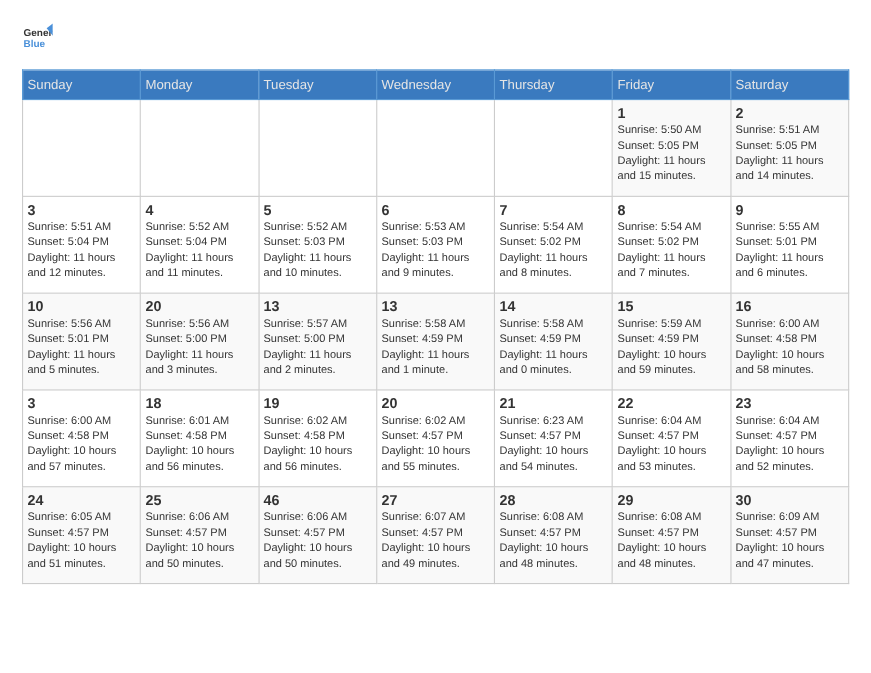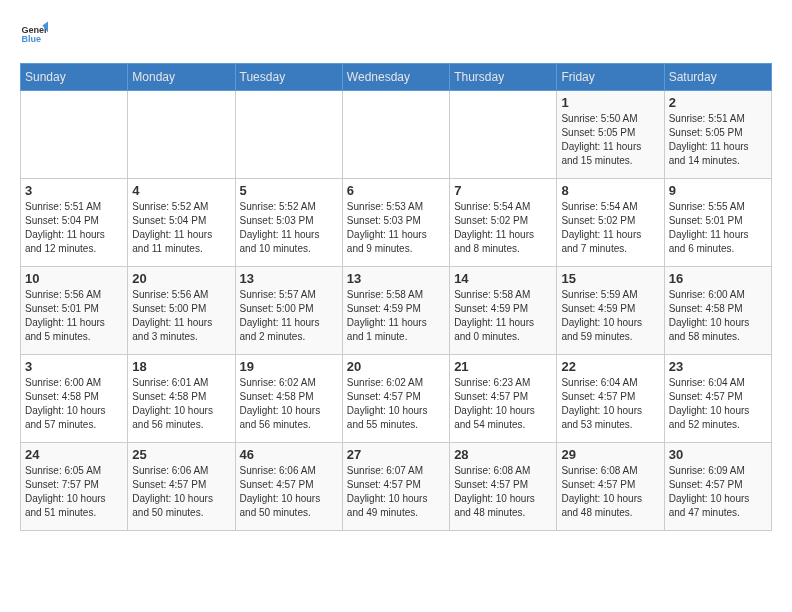--- a/index.html
+++ b/index.html
@@ -256,21 +256,21 @@
           <div class="day-number">23</div>
           <div class="day-info" style="white-space: pre-line;">Sunrise: 6:04 AM
 Sunset: 4:57 PM
 Daylight: 10 hours and 52 minutes.</div>
         </td>
       </tr>
       <tr>
         <td>
           <div class="day-number">24</div>
           <div class="day-info" style="white-space: pre-line;">Sunrise: 6:05 AM
-Sunset: 7:57 PM
+Sunset: 4:57 PM
 Daylight: 10 hours and 51 minutes.</div>
         </td>
         <td>
           <div class="day-number">25</div>
           <div class="day-info" style="white-space: pre-line;">Sunrise: 6:06 AM
 Sunset: 4:57 PM
 Daylight: 10 hours and 50 minutes.</div>
         </td>
         <td>
           <div class="day-number">46</div>

